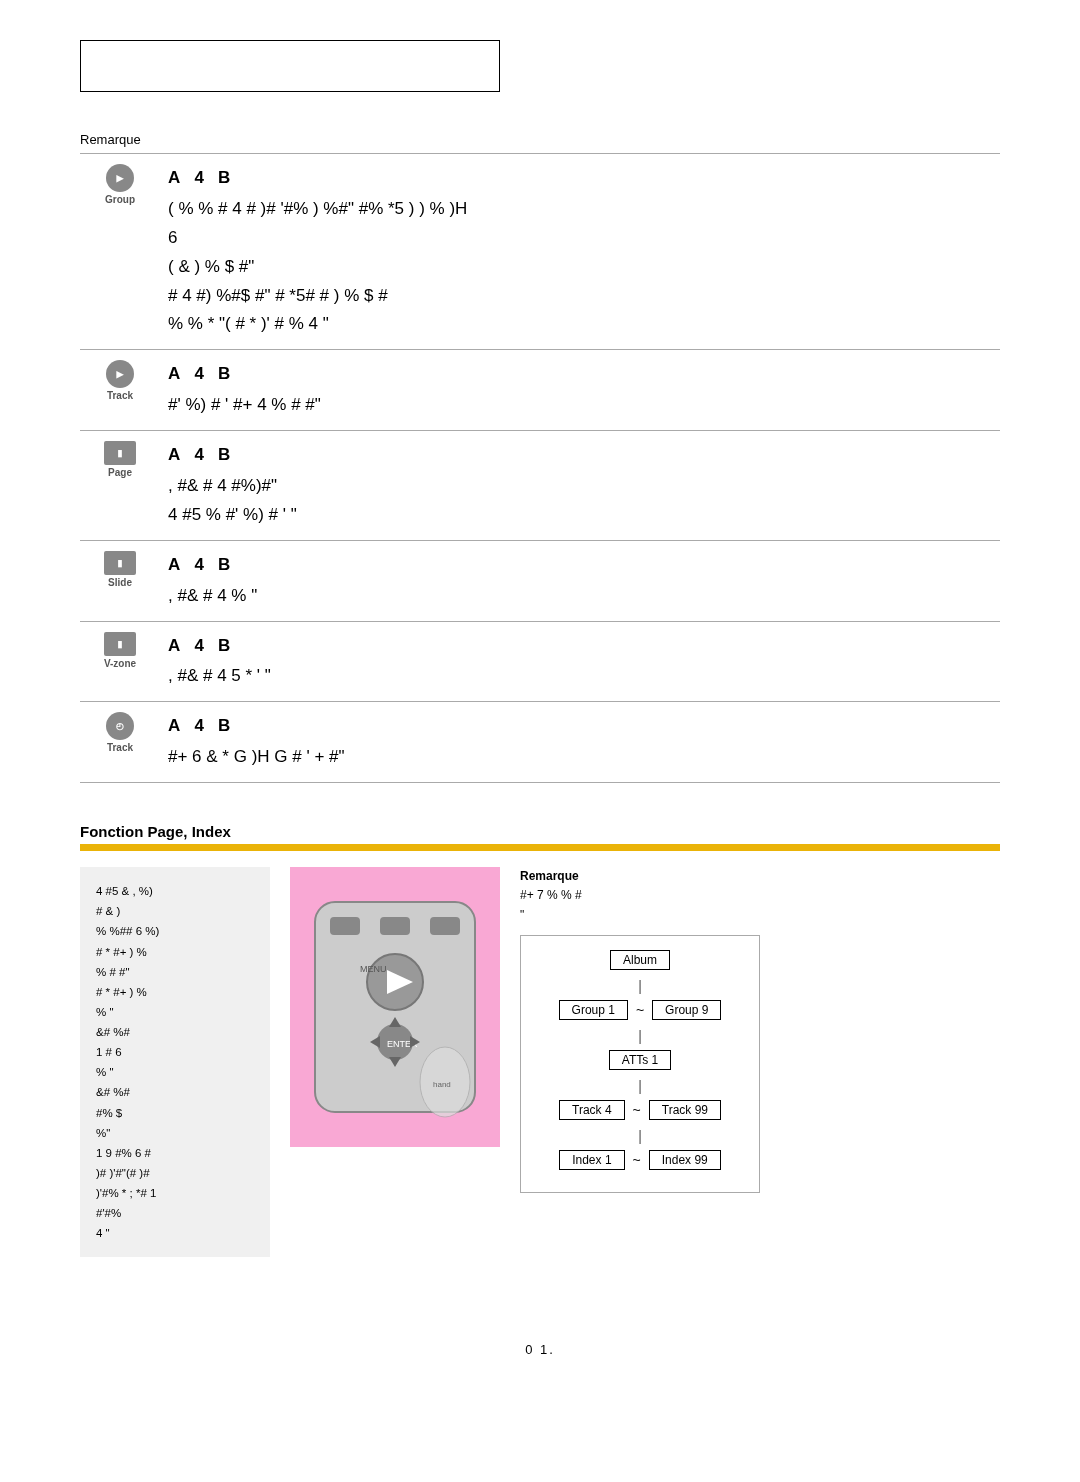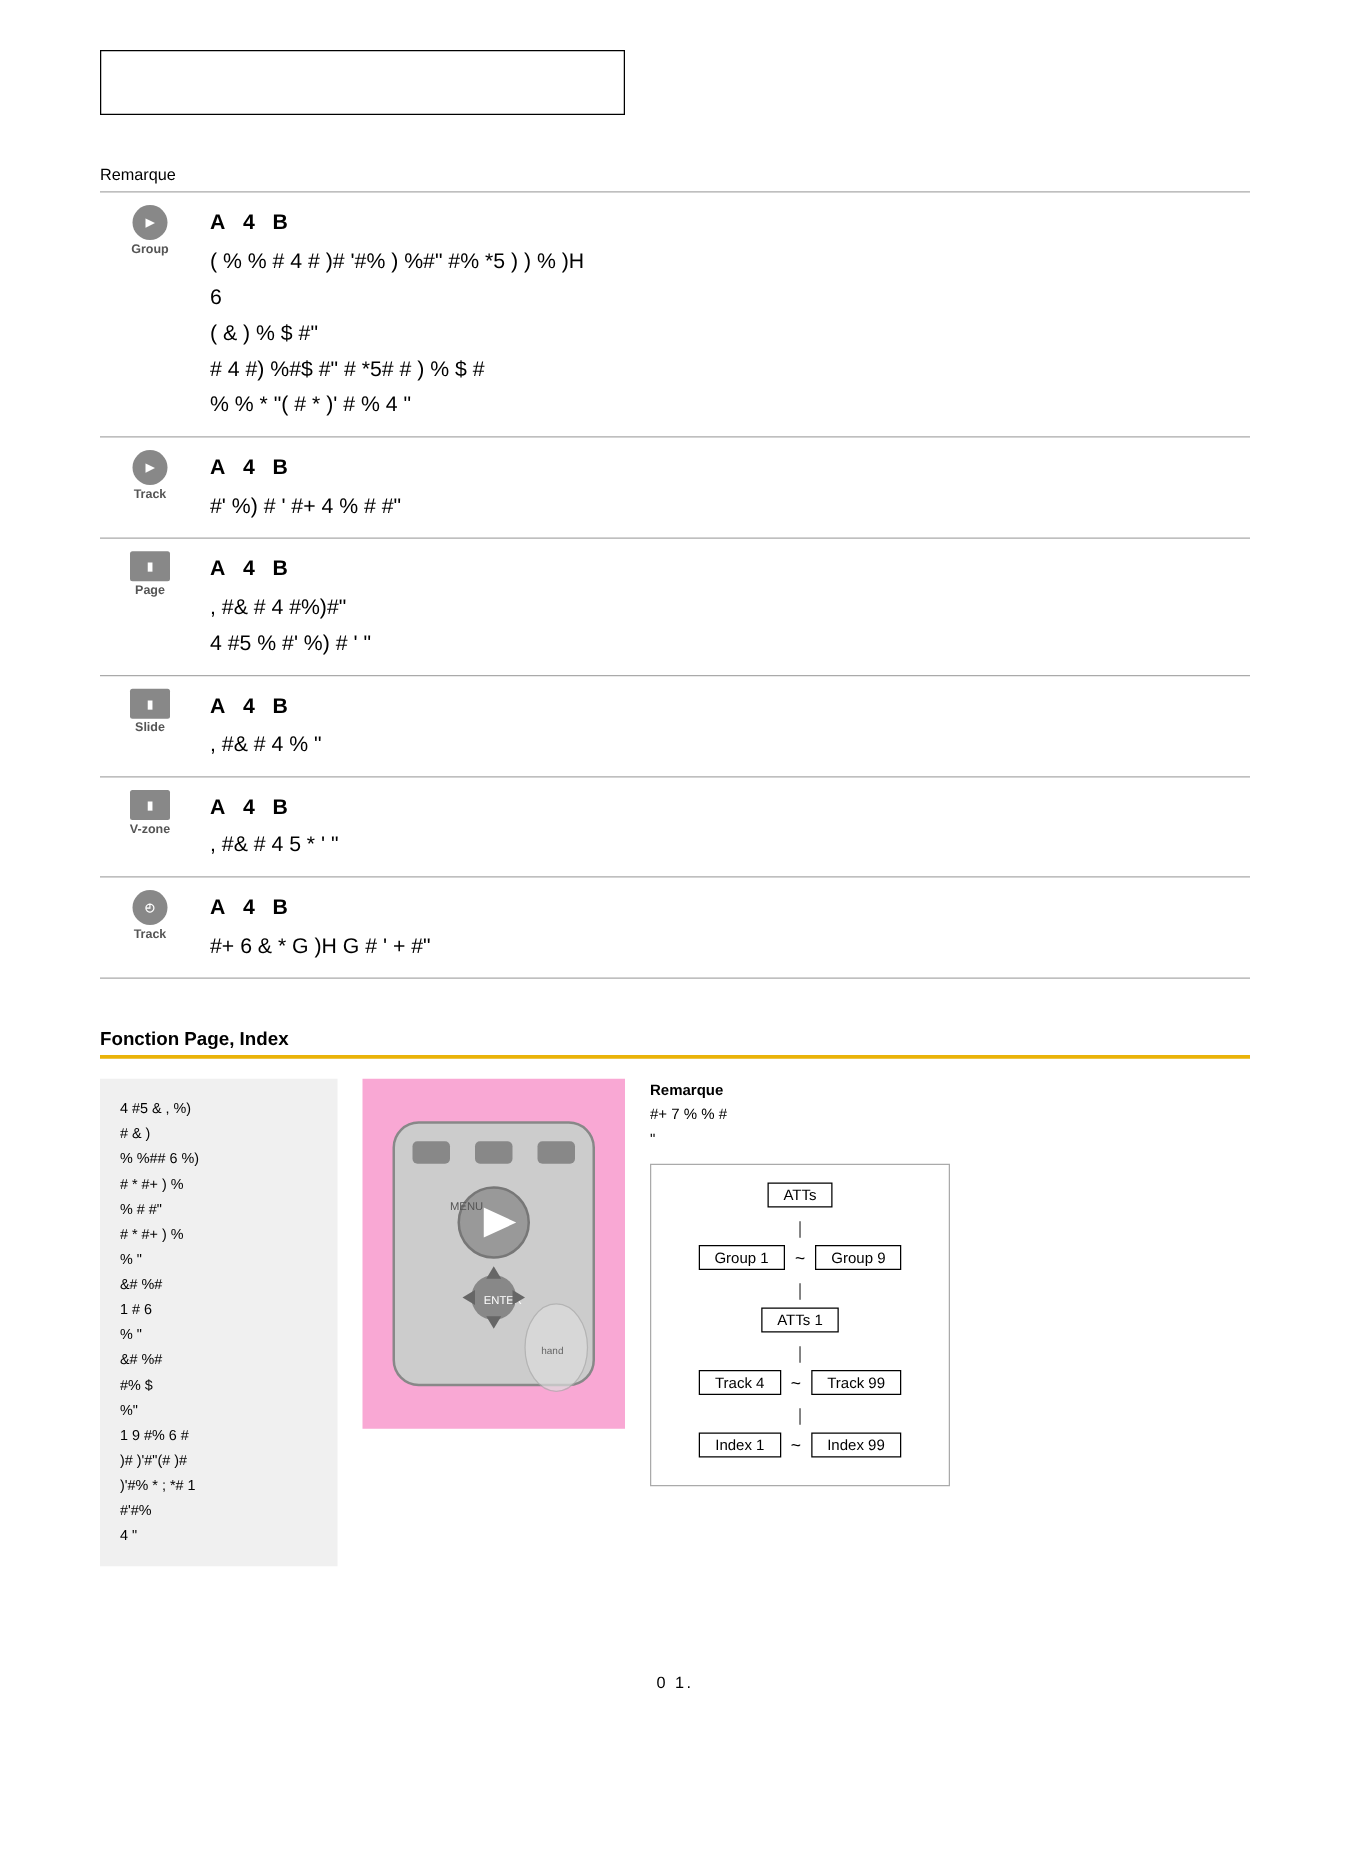--- a/index.html
+++ b/index.html
@@ -61,21 +61,21 @@
     }
 
     
     .fonction-section {
       margin-top: 10px;
     }
     .fonction-title {
       font-size: 15px;
       font-weight: bold;
       margin-bottom: 16px;
-      border-bottom: 3px solid #eab308;
+      border-bottom: 7px solid #eab308;
       padding-bottom: 4px;
     }
 
     .fonction-inner {
       display: flex;
       gap: 20px;
       align-items: flex-start;
     }
 
     
@@ -372,21 +372,21 @@
         <strong>Remarque</strong><br>
         <span>  #+  7        %     % #</span><br>
         <span>"</span>
       </div>
 
       
       <div class="hierarchy-box">
 
         
         <div class="hier-row">
-          <div class="hier-box">ATTs</div>
+          <div class="hier-box">Album</div>
         </div>
         <div class="hier-connector">|</div>
 
         
         <div class="hier-row">
           <div class="hier-box">Group 1</div>
           <span class="hier-tilde">~</span>
           <div class="hier-box">Group 9</div>
         </div>
         <div class="hier-connector">|</div>

